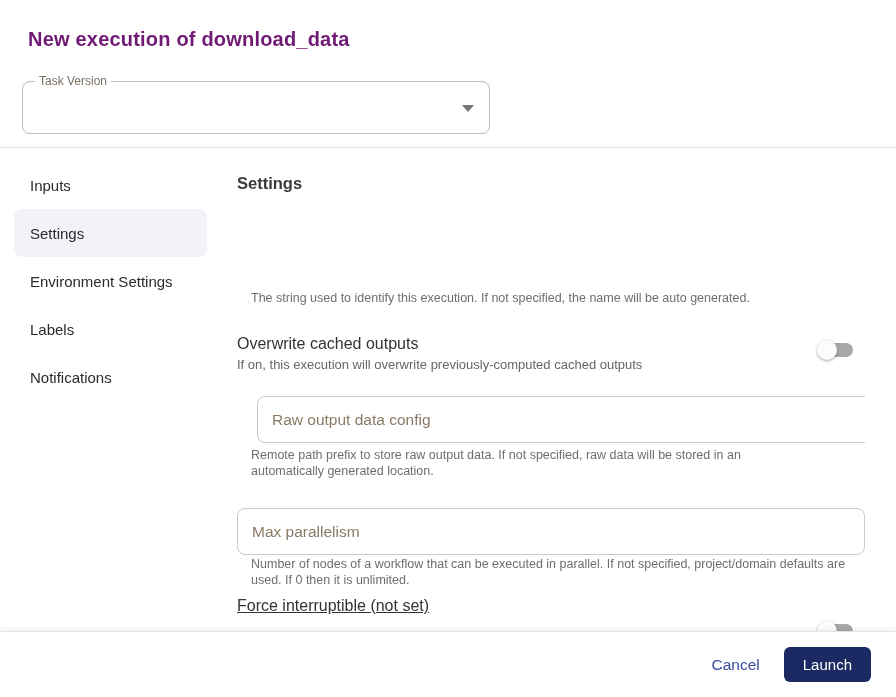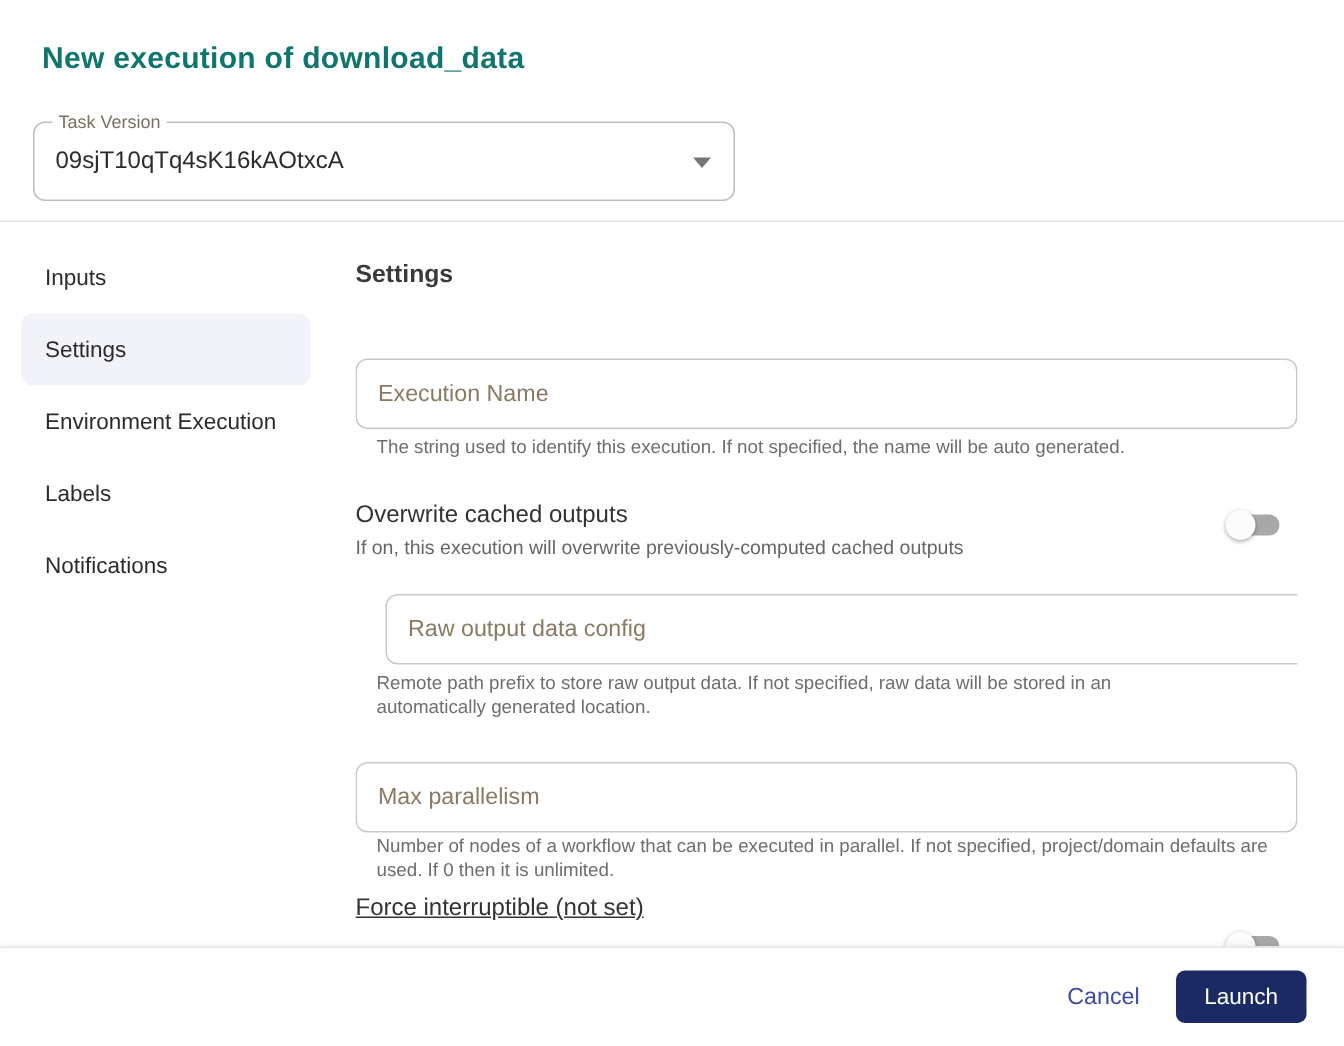--- a/index.html
+++ b/index.html
@@ -9,21 +9,21 @@
     background:#ffffff;
     font-family:"Liberation Sans", sans-serif;
     overflow:hidden;
     color:#2d2d2d;
   }
 
   
   .dialog-title {
     position:absolute; left:28px; top:28px;
     font-size:20px; font-weight:700; letter-spacing:0.2px;
-    color:#0f766e;
+    color:#701a75;
   }
   .select-box {
     position:absolute; left:22px; top:81px;
     width:468px; height:53px;
     border:1px solid #bdbdbd; border-radius:8px;
     background:#fff; cursor:pointer;
   }
   .select-label {
     position:absolute; left:12px; top:-8px;
     background:#fff; padding:0 4px;
@@ -144,48 +144,46 @@
     padding:9px 19px;
   }
 </style>
 </head>
 <body>
 
 <h1 class="dialog-title">New execution of download_data</h1>
 
 <div class="select-box">
   <span class="select-label">Task Version</span>
-  <span class="select-value">09sjT10qTq4sK16kAOtxcA</span>
   <span class="select-arrow"></span>
 </div>
 
 <div class="top-divider"></div>
 
 <nav class="sidebar">
   <div class="sidebar-item">
     <span>Inputs</span>
   </div>
   <div class="sidebar-item selected">
     <span>Settings</span>
   </div>
   <div class="sidebar-item">
-    <span>Environment Execution</span>
+    <span>Environment Settings</span>
   </div>
   <div class="sidebar-item">
     <span>Labels</span>
   </div>
   <div class="sidebar-item">
     <span>Notifications</span>
   </div>
 </nav>
 
 <section class="main">
   <h2 class="panel-heading">Settings</h2>
 
-  <input class="text-field field-1" type="text" placeholder="Execution Name" style="">
   <p class="helper helper-1">The string used to identify this execution. If not specified, the name will be auto generated.</p>
 
   <div class="section-label section-label-1">Overwrite cached outputs</div>
   <p class="section-desc">If on, this execution will overwrite previously-computed cached outputs</p>
   <div class="switch switch-1">
     <span class="switch-track"></span>
     <span class="switch-thumb"></span>
   </div>
 
   <input class="text-field field-2" type="text" placeholder="Raw output data config" style="">

